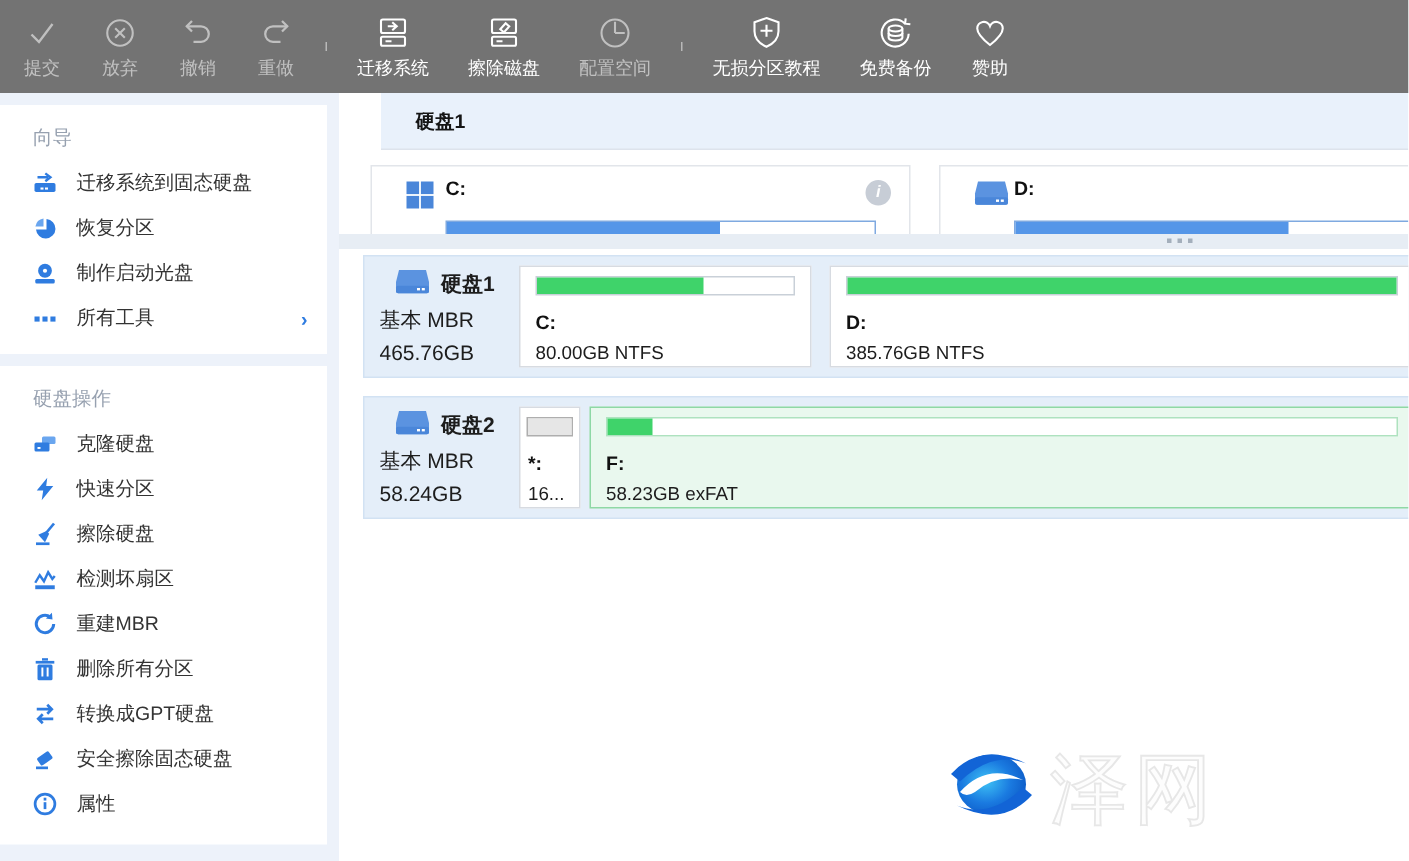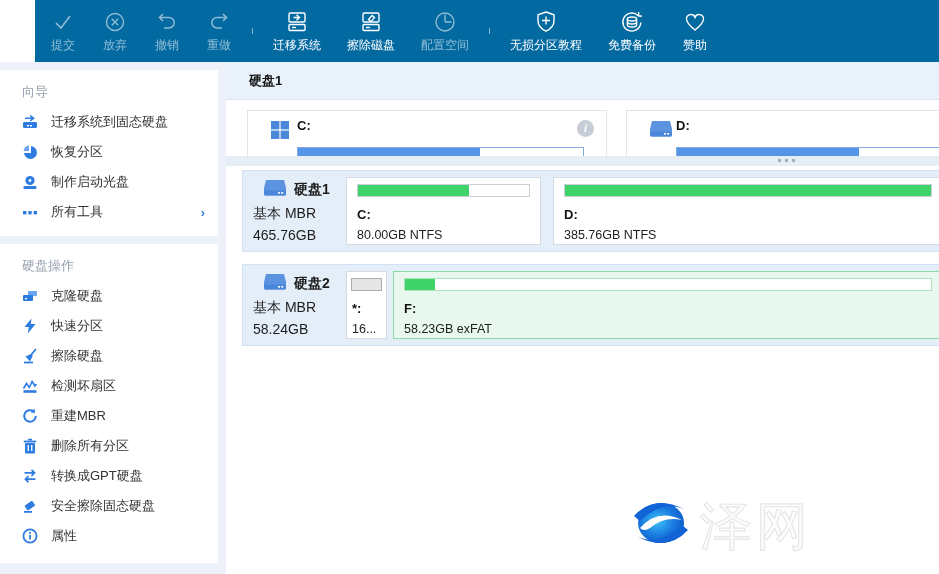--- a/index.html
+++ b/index.html
@@ -1,42 +1,42 @@
 <!DOCTYPE html>
 <html><head>
 <meta charset="utf-8">
 <style>
   * { margin:0; padding:0; box-sizing:border-box; }
   html,body { width:939px; height:574px; overflow:hidden; background:#fff;
     font-family:"Liberation Sans","DejaVu Sans",sans-serif; }
   .app { width:939px; height:574px; position:relative; }
 
   
-  .toolbar { height:62px; background:#0369a1; display:flex; align-items:stretch; padding:18px 2px;margin-left:35px; }
+  .toolbar { height:62px; background:#737373; display:flex; align-items:stretch; padding:18px 2px; }
   .titem { display:flex; flex-direction:column; align-items:center; justify-content:center;
            gap:2px; color:#fff; font-size:12px; padding:0 13px; cursor:pointer; white-space:nowrap; }
   .titem svg { display:block; }
   .titem.disabled { opacity:.55; }
   .tsep { width:1px; background:rgba(255,255,255,.5); margin:10px 7px; }
 
   
   .content { display:flex; height:512px; }
   .sidebar { width:218px; flex:none; background:#edf2fa; }
   .gutter { width:8px; flex:none; background:#edf2fa; }
   .panel { background:#fff; }
   .panel1 { margin-top:8px; padding-bottom:9px; }
   .panel2 { margin-top:8px; padding-bottom:12px; }
   .section-title { color:#97a1b0; font-size:13px; padding:13px 0 6px 22px; }
   .sitem { display:flex; align-items:center; height:30px; padding-left:22px; gap:13px;
            font-size:13px; color:#333; cursor:pointer; position:relative; }
   .sitem .sicon { width:16px; height:16px; flex:none; display:flex; align-items:center; }
   .sitem .chev { position:absolute; right:13px; color:#2f7ce0; font-size:13px; font-weight:bold; }
 
   
-  .main { flex:1; background:#fff; position:relative; overflow:hidden; }
+  .main { flex:1; background:#fff; position:relative; overflow:hidden;padding-left:28px; }
   .tabbar { height:38px; background:#e9f1fb; border-bottom:1px solid #dde3ec; display:flex; align-items:center; }
   .tab { font-size:13px; font-weight:bold; color:#151515; padding-left:23px; }
 
   
   .overview { position:absolute; top:48px; left:0; right:0; height:46px; overflow:hidden; }
   .ovcard { position:absolute; top:0; height:78px; background:#fff; border:1px solid #e2e5ea; }
   .ovcard.c { left:21px; width:360px; }
   .ovcard.d { left:400px; width:345px; }
   .ovicon { position:absolute; left:22px; top:9px; }
   .ovlabel { position:absolute; left:49px; top:7px; font-size:13px; font-weight:bold; color:#111; }

